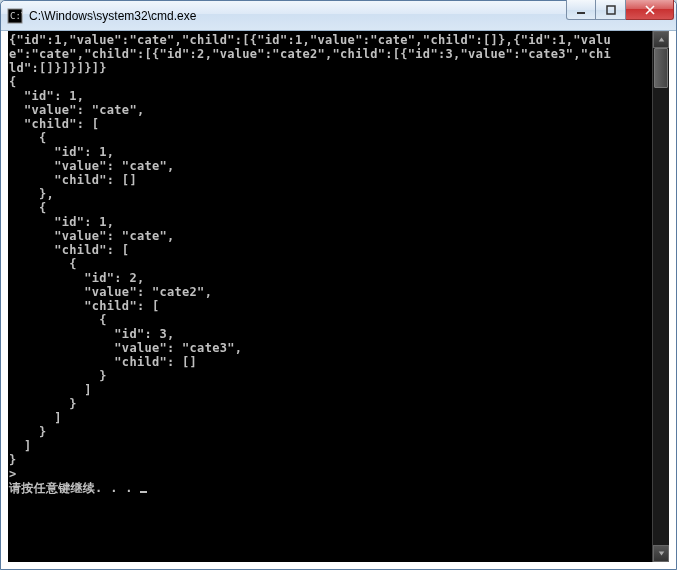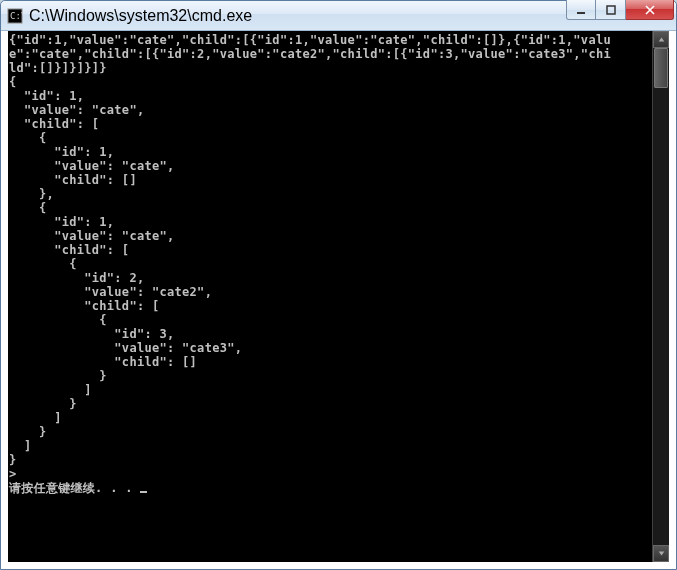--- a/index.html
+++ b/index.html
@@ -40,21 +40,21 @@
       display: inline-flex;
       align-items: center;
       justify-content: center;
     }
     .titlebar-icon svg {
       width: 16px;
       height: 16px;
     }
     .titlebar-title {
       flex: 1;
-      font-size: 16px;
+      font-size: 12px;
       color: #000;
       white-space: nowrap;
       overflow: hidden;
     }
     .window-controls {
       display: flex;
       align-items: flex-start;
       height: 100%;
     }
     .win-btn {

